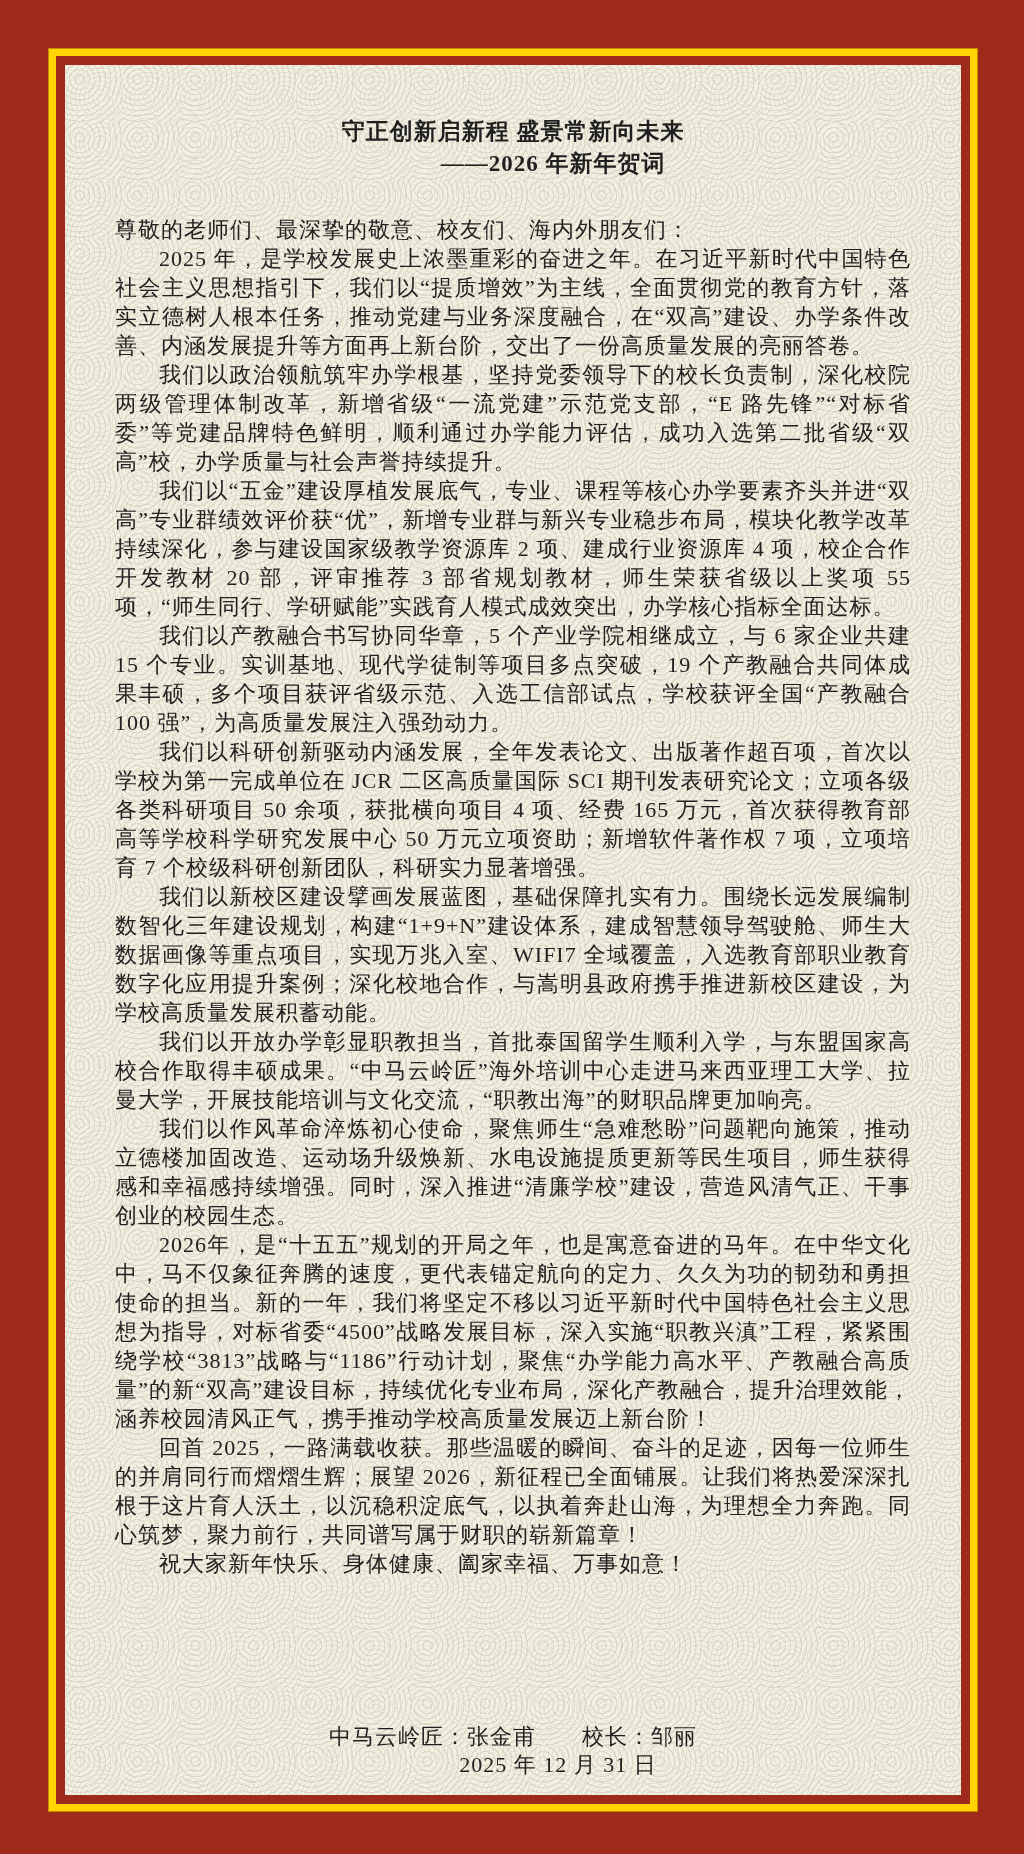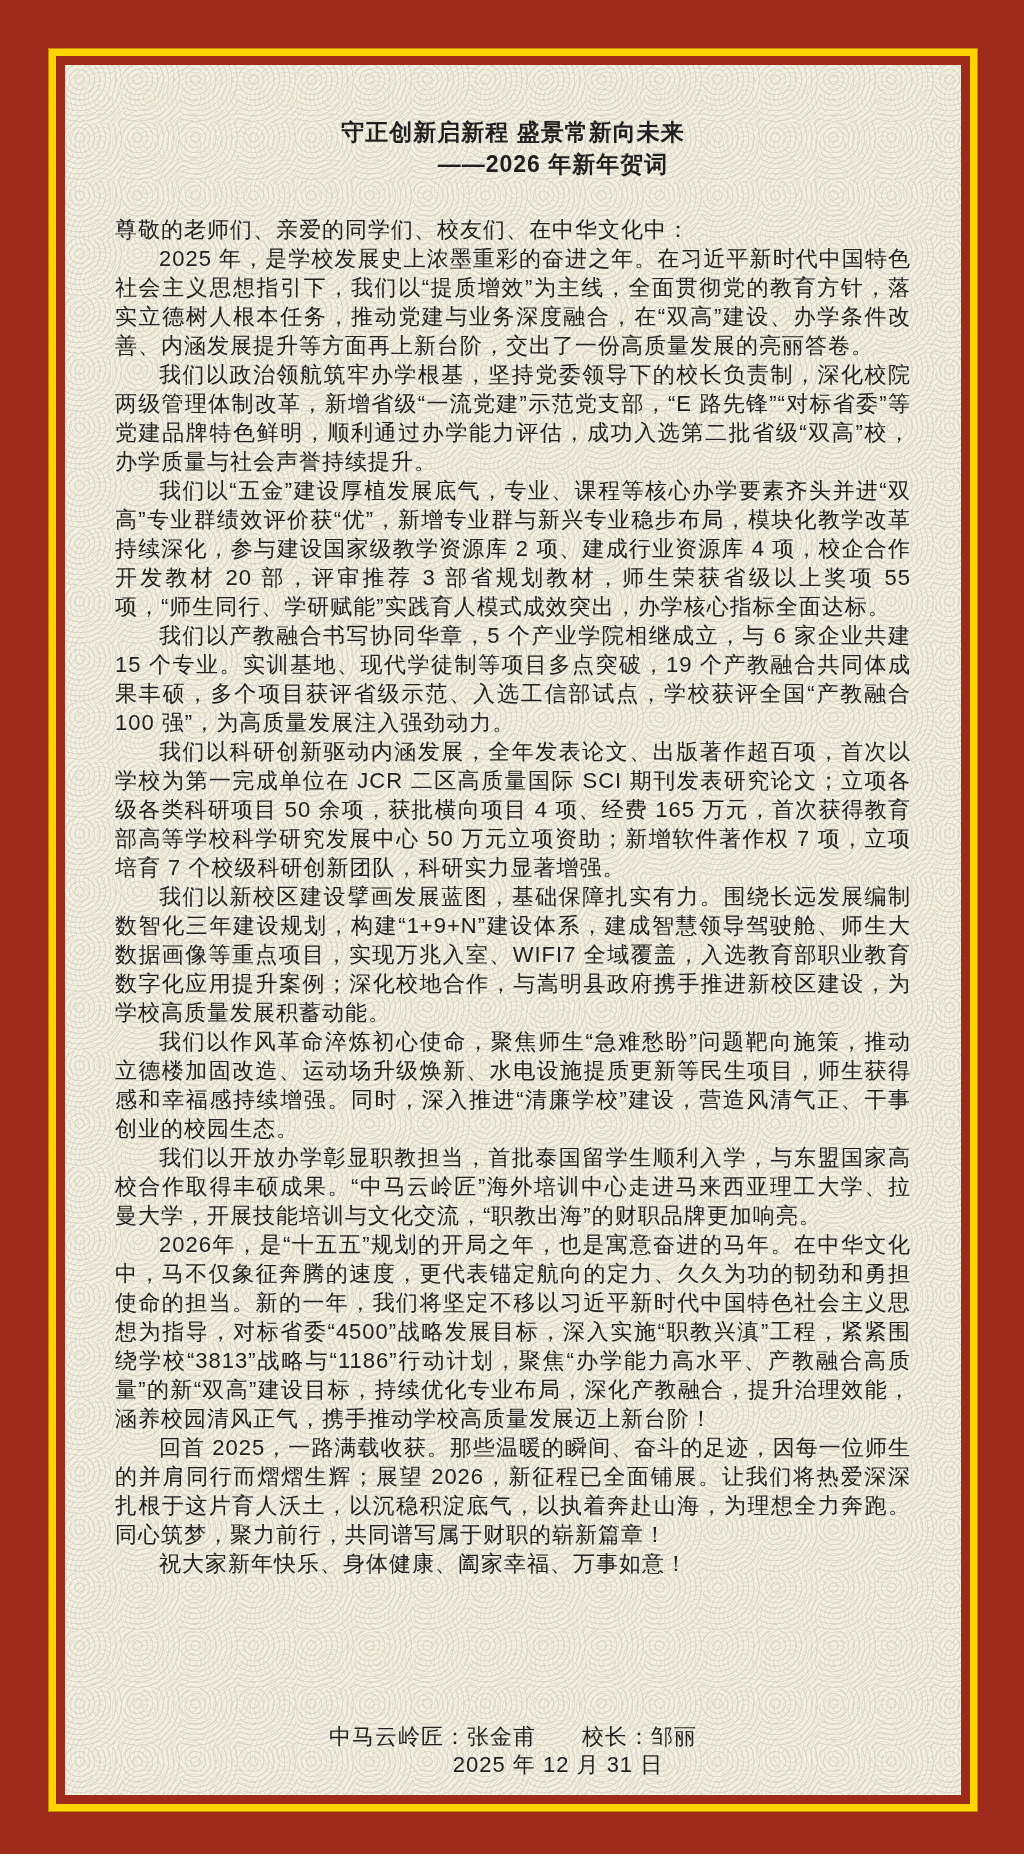--- a/index.html
+++ b/index.html
@@ -35,20 +35,21 @@
   }
   .paper {
     position: absolute;
     inset: 9px;
     overflow: hidden;
     background-color: #f2efe3;
     background-image:
       repeating-radial-gradient(circle at 25% 25%, rgba(219,212,194,0) 0 4px,  rgba(219,212,194,0.85) 4px 5.3px),
       repeating-radial-gradient(circle at 78% 72%, rgba(219,212,194,0) 0 3.2px, rgba(219,212,194,0.55) 3.2px 4.4px);
     background-size: 58px 58px, 46px 46px;
+    font-family: Liberation Serif, serif;
   }
   .content {
     position: relative;
     padding: 52px 50px 0 50px;
   }
   .title {
     margin: 0;
     font-size: 23px;
     line-height: 30px;
     font-weight: 600;
@@ -103,29 +104,29 @@
 <body>
 
 <div class="outer-frame">
   <div class="gold-frame">
     <div class="inner-red-frame">
       <div class="paper">
         <div class="content">
           <h1 class="title">守正创新启新程 盛景常新向未来</h1>
           <div class="subtitle">——2026 年新年贺词</div>
           <div class="body-text">
-            <p class="salutation">尊敬的老师们、亲爱的同学们、校友们、在中华文化中：</p>
+            <p class="salutation">尊敬的老师们、最深挚的敬意、校友们、海内外朋友们：</p>
             <p class="para">2025 年，是学校发展史上浓墨重彩的奋进之年。在习近平新时代中国特色社会主义思想指引下，我们以“提质增效”为主线，全面贯彻党的教育方针，落实立德树人根本任务，推动党建与业务深度融合，在“双高”建设、办学条件改善、内涵发展提升等方面再上新台阶，交出了一份高质量发展的亮丽答卷。</p>
             <p class="para">我们以政治领航筑牢办学根基，坚持党委领导下的校长负责制，深化校院两级管理体制改革，新增省级“一流党建”示范党支部，“E 路先锋”“对标省委”等党建品牌特色鲜明，顺利通过办学能力评估，成功入选第二批省级“双高”校，办学质量与社会声誉持续提升。</p>
             <p class="para">我们以“五金”建设厚植发展底气，专业、课程等核心办学要素齐头并进“双高”专业群绩效评价获“优”，新增专业群与新兴专业稳步布局，模块化教学改革持续深化，参与建设国家级教学资源库 2 项、建成行业资源库 4 项，校企合作开发教材 20 部，评审推荐 3 部省规划教材，师生荣获省级以上奖项 55 项，“师生同行、学研赋能”实践育人模式成效突出，办学核心指标全面达标。</p>
             <p class="para">我们以产教融合书写协同华章，5 个产业学院相继成立，与 6 家企业共建 15 个专业。实训基地、现代学徒制等项目多点突破，19 个产教融合共同体成果丰硕，多个项目获评省级示范、入选工信部试点，学校获评全国“产教融合 100 强”，为高质量发展注入强劲动力。</p>
             <p class="para">我们以科研创新驱动内涵发展，全年发表论文、出版著作超百项，首次以学校为第一完成单位在 JCR 二区高质量国际 SCI 期刊发表研究论文；立项各级各类科研项目 50 余项，获批横向项目 4 项、经费 165 万元，首次获得教育部高等学校科学研究发展中心 50 万元立项资助；新增软件著作权 7 项，立项培育 7 个校级科研创新团队，科研实力显著增强。</p>
             <p class="para">我们以新校区建设擘画发展蓝图，基础保障扎实有力。围绕长远发展编制数智化三年建设规划，构建“1+9+N”建设体系，建成智慧领导驾驶舱、师生大数据画像等重点项目，实现万兆入室、WIFI7 全域覆盖，入选教育部职业教育数字化应用提升案例；深化校地合作，与嵩明县政府携手推进新校区建设，为学校高质量发展积蓄动能。</p>
+            <p class="para">我们以开放办学彰显职教担当，首批泰国留学生顺利入学，与东盟国家高校合作取得丰硕成果。“中马云岭匠”海外培训中心走进马来西亚理工大学、拉曼大学，开展技能培训与文化交流，“职教出海”的财职品牌更加响亮。</p>
             <p class="para">我们以作风革命淬炼初心使命，聚焦师生“急难愁盼”问题靶向施策，推动立德楼加固改造、运动场升级焕新、水电设施提质更新等民生项目，师生获得感和幸福感持续增强。同时，深入推进“清廉学校”建设，营造风清气正、干事创业的校园生态。</p>
-            <p class="para">我们以开放办学彰显职教担当，首批泰国留学生顺利入学，与东盟国家高校合作取得丰硕成果。“中马云岭匠”海外培训中心走进马来西亚理工大学、拉曼大学，开展技能培训与文化交流，“职教出海”的财职品牌更加响亮。</p>
             <p class="para">2026年，是“十五五”规划的开局之年，也是寓意奋进的马年。在中华文化中，马不仅象征奔腾的速度，更代表锚定航向的定力、久久为功的韧劲和勇担使命的担当。新的一年，我们将坚定不移以习近平新时代中国特色社会主义思想为指导，对标省委“4500”战略发展目标，深入实施“职教兴滇”工程，紧紧围绕学校“3813”战略与“1186”行动计划，聚焦“办学能力高水平、产教融合高质量”的新“双高”建设目标，持续优化专业布局，深化产教融合，提升治理效能，涵养校园清风正气，携手推动学校高质量发展迈上新台阶！</p>
             <p class="para">回首 2025，一路满载收获。那些温暖的瞬间、奋斗的足迹，因每一位师生的并肩同行而熠熠生辉；展望 2026，新征程已全面铺展。让我们将热爱深深扎根于这片育人沃土，以沉稳积淀底气，以执着奔赴山海，为理想全力奔跑。同心筑梦，聚力前行，共同谱写属于财职的崭新篇章！</p>
             <p class="para">祝大家新年快乐、身体健康、阖家幸福、万事如意！</p>
           </div>
         </div>
         <div class="signature">
           <div class="names-line">中马云岭匠：张金甫　　校长：邹丽</div>
           <div class="date-line">2025 年 12 月 31 日</div>
         </div>
       </div>

